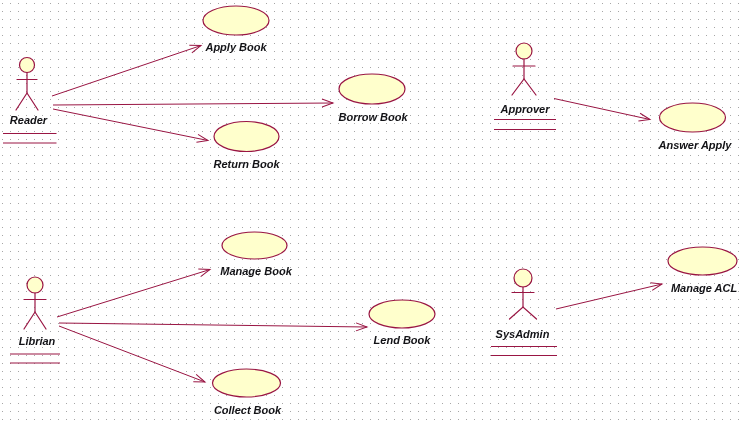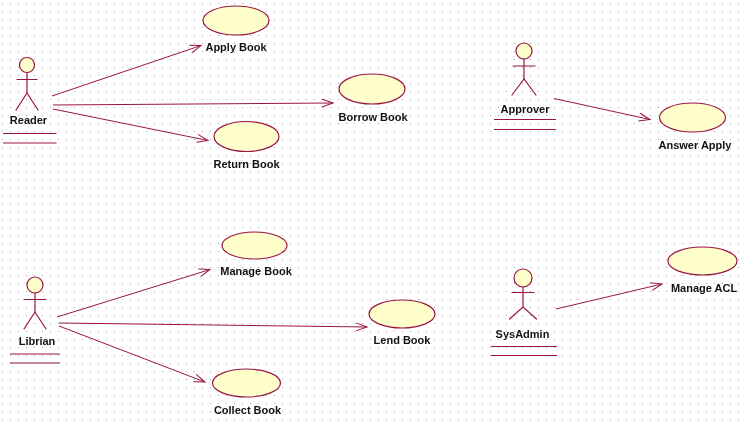--- a/index.html
+++ b/index.html
@@ -2,20 +2,21 @@
 <html style="--background: #FFFFFF; --grid-dot: #A6A6A6; --shape-fill: #FFFFCC; --line: #991543; --label-text: #121216;"><head>
 <meta charset="utf-8">
 <style>
   html, body { margin: 0; padding: 0; }
   .canvas {
     position: relative;
     width: 746px;
     height: 423px;
     background: var(--background, #FFFFFF);
     overflow: hidden;
+    font-style: italic;
   }
   svg { display: block; }
   .dot        { fill: var(--grid-dot, #A6A6A6); }
   .uc         { fill: var(--shape-fill, #FFFFCC); stroke: var(--line, #991543); stroke-width: 1.2; }
   .head       { fill: var(--shape-fill, #FFFFCC); stroke: var(--line, #991543); stroke-width: 1.2; }
   .stick      { stroke: var(--line, #991543); stroke-width: 1.2; fill: none; stroke-linecap: round; }
   .underline  { stroke: var(--line, #991543); stroke-width: 1; }
   .assoc      { stroke: var(--line, #991543); stroke-width: 1; fill: none; }
   .arrowhead  { stroke: var(--line, #991543); stroke-width: 1; fill: none; }
   .lbl {

